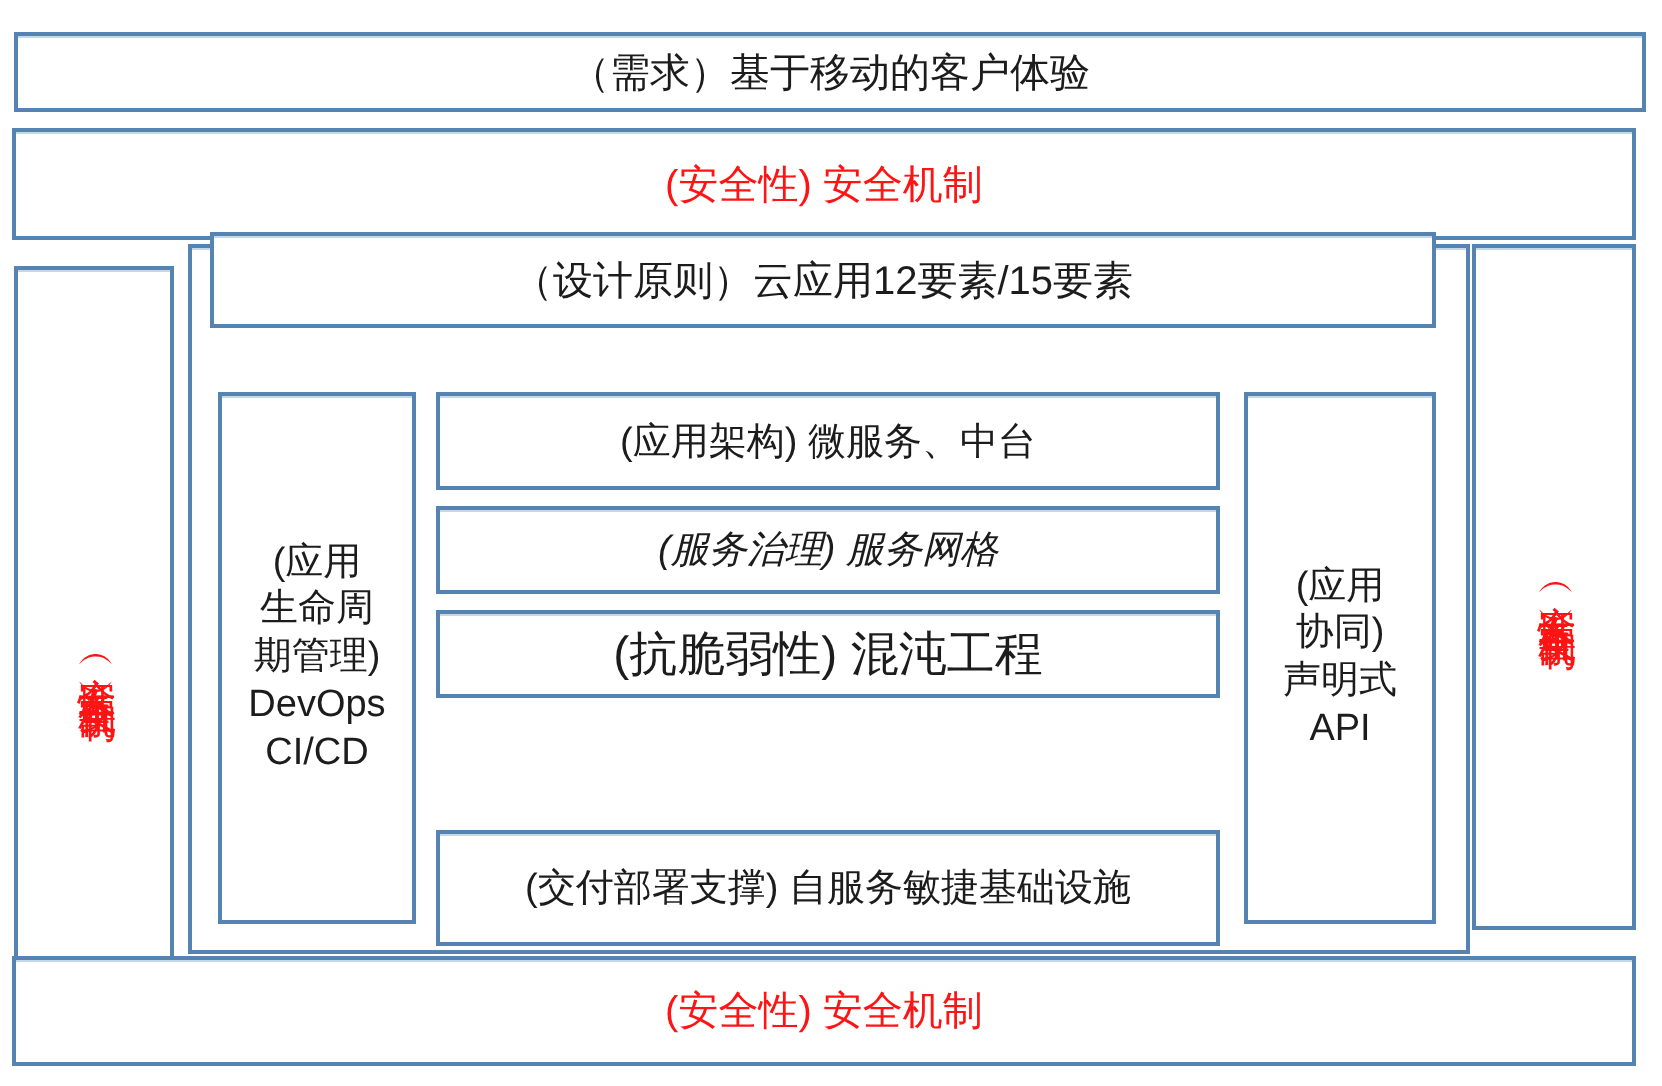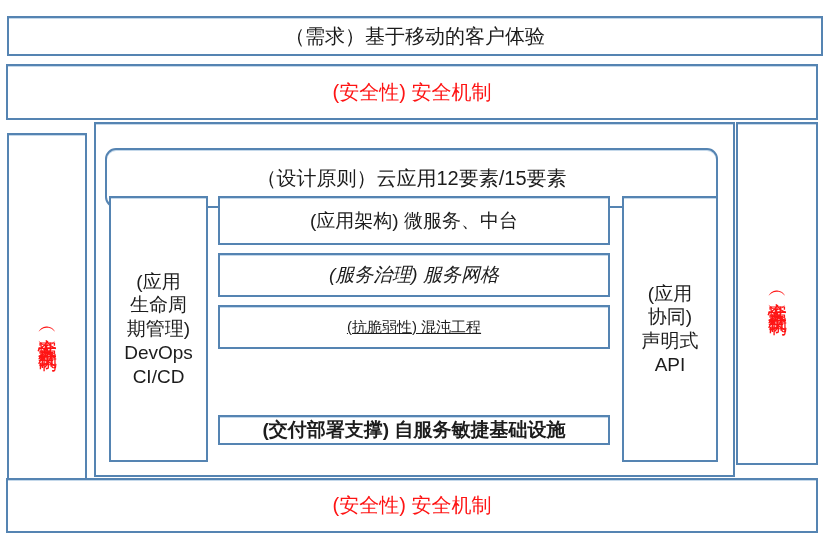--- a/index.html
+++ b/index.html
@@ -31,27 +31,27 @@
     writing-mode: vertical-rl;
     text-orientation: upright;
     letter-spacing: 2px;
     line-height: 1.1;
   }
 
   #box-top    { left: 7px;   top: 16px;  width: 816px; height: 40px;  font-size: 20px; }
   #sec-top    { left: 6px;   top: 64px;  width: 812px; height: 56px;  font-size: 20px; }
   #sec-left   { left: 7px;   top: 133px; width: 80px;  height: 394px; font-size: 19px; }
   #mid        { left: 94px;  top: 122px; width: 641px; height: 355px; }
-  #design     { left: 105px; top: 148px; width: 613px; height: 60px;  font-size: 20px; border-radius: 11px; }
+  #design     { left: 105px; top: 116px; width: 613px; height: 48px;  font-size: 20px; }
   #devops     { left: 109px; top: 196px; width: 99px;  height: 266px; font-size: 19px; }
   #stack-1    { left: 218px; top: 196px; width: 392px; height: 49px;  font-size: 19px; justify-content: center; }
   #stack-2    { left: 218px; top: 253px; width: 392px; height: 44px;  font-size: 19px; font-style: italic; }
-  #stack-3    { left: 218px; top: 305px; width: 392px; height: 44px;  font-size: 15px; text-decoration: underline; }
+  #stack-3    { left: 218px; top: 305px; width: 392px; height: 44px;  font-size: 24px; }
   #stack-4    { left: 218px; top: 356px; width: 392px; height: 52px;  font-size: 19px; }
-  #stack-5    { left: 218px; top: 415px; width: 392px; height: 30px;  font-size: 19px; font-weight: bold; }
+  #stack-5    { left: 218px; top: 415px; width: 392px; height: 58px;  font-size: 19px; }
   #api        { left: 622px; top: 196px; width: 96px;  height: 266px; font-size: 19px; }
   #sec-right  { left: 736px; top: 122px; width: 82px;  height: 343px; font-size: 19px; }
   #sec-bottom { left: 6px;   top: 478px; width: 812px; height: 55px;  font-size: 20px; }
 </style>
 </head>
 <body>
 
 <div class="canvas">
 
   <div class="box" id="box-top">

